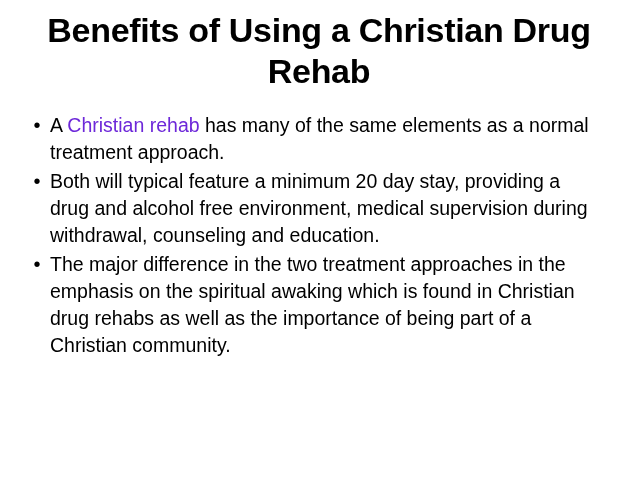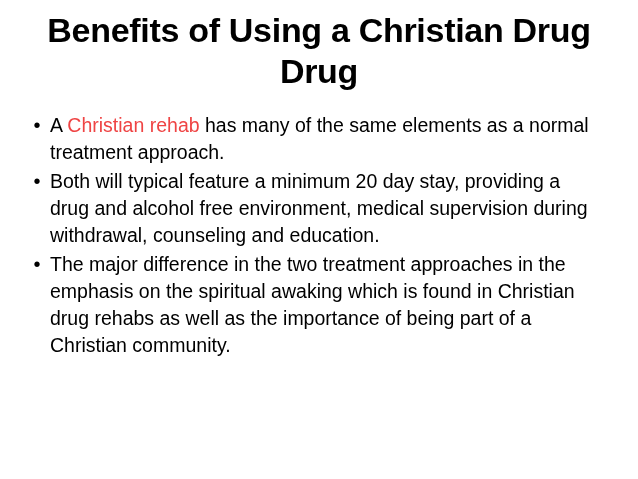--- a/index.html
+++ b/index.html
@@ -63,21 +63,21 @@
     flex: 1 1 auto;
     font-family: "Liberation Sans", sans-serif;
     font-size: 19.5px;
     line-height: 27px;
     color: #000000;
     padding-left: 6px;
     padding-right: 22px;
     text-align: left;
   }
   .link {
-    color: #ef4444;
+    color: #6d28d9;
   }
 
   
   .logo {
     position: absolute;
     left: 415px;
     top: 388px;
     width: 212px;
     height: 42px;
   }
@@ -118,21 +118,21 @@
     white-space: nowrap;
   }
 </style>
 </head>
 <body>
 
 <div id="slide">
 
   <div class="title-block">
     <div class="title-line">Benefits of Using a Christian Drug</div>
-    <div class="title-line">Drug</div>
+    <div class="title-line">Rehab</div>
   </div>
 
   <div class="body-block">
 
     <div class="bullet-row">
       <span class="bullet-marker">•</span>
       <span class="bullet-text"><span>A </span><span class="link">Christian rehab</span><span> has many of the same elements as a normal treatment approach.</span></span>
     </div>
 
     <div class="bullet-row">

